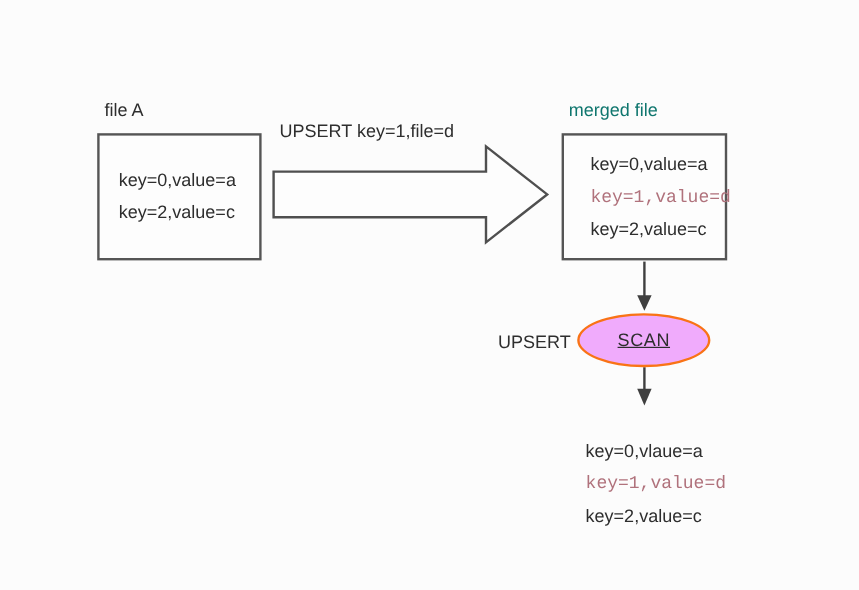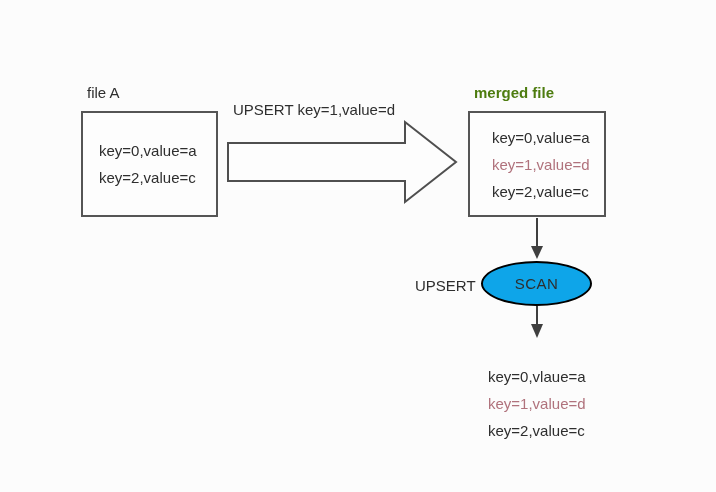--- a/index.html
+++ b/index.html
@@ -16,58 +16,59 @@
     overflow: hidden;
     color: #2e2e2e;
     font-size: 15px;
   }
   .box-label {
     position: absolute;
     font-size: 15px;
     color: #2e2e2e;
     white-space: nowrap;
   }
-  .box-label.merged { color: #4d7c0f; font-weight: bold; }
+  .box-label.merged { color: #0f766e; }
   .kv-box {
     position: absolute;
     box-sizing: border-box;
     border: 2px solid #555555;
     background: #fdfdfd;
     display: flex;
     flex-direction: column;
     justify-content: center;
     gap: 12px;
     padding-left: 16px;
   }
   .kv-row {
     font-size: 15px;
     line-height: 15px;
     color: #2e2e2e;
     white-space: nowrap;
   }
-  .kv-row.highlight { color: #b0727c; }
+  .kv-row.highlight { color: #b0727c; font-family: Liberation Mono, monospace; }
   .flow-label {
     position: absolute;
     font-size: 15px;
     color: #2e2e2e;
     white-space: nowrap;
   }
   .scan-ellipse {
     position: absolute;
     left: 481px;
     top: 261px;
     width: 111px;
     height: 45px;
     box-sizing: border-box;
-    border: 2px solid #000000;
+    border: 2px solid #f97316;
     border-radius: 50%;
-    background: #0ea5e9;
+    background: #f0abfc;
     display: flex;
     align-items: center;
     justify-content: center;
+    text-decoration: underline;
   }
   .scan-ellipse span {
     font-size: 15px;
     color: #2e2e2e;
     letter-spacing: 0.5px;
   }
   .result-list {
     position: absolute;
     left: 488px;
     top: 346px;
@@ -106,21 +107,21 @@
       <polygon points="531,324 543,324 537,338" fill="#3f3f3f"></polygon>
     </g>
   </svg>
 
   <div class="box-label" style="left:87px; top:84px;">file A</div>
   <div class="kv-box" style="left:81px; top:111px; width:137px; height:106px;">
     <div class="kv-row">key=0,value=a</div>
     <div class="kv-row">key=2,value=c</div>
   </div>
 
-  <div class="flow-label" style="left:233px; top:101px;">UPSERT key=1,value=d</div>
+  <div class="flow-label" style="left:233px; top:101px;">UPSERT key=1,file=d</div>
 
   <div class="box-label merged" style="left:474px; top:84px;">merged file</div>
   <div class="kv-box" style="left:468px; top:111px; width:138px; height:106px; padding-left:22px;">
     <div class="kv-row">key=0,value=a</div>
     <div class="kv-row highlight">key=1,value=d</div>
     <div class="kv-row">key=2,value=c</div>
   </div>
 
   <div class="flow-label" style="left:415px; top:277px;">UPSERT</div>
   <div class="scan-ellipse">

